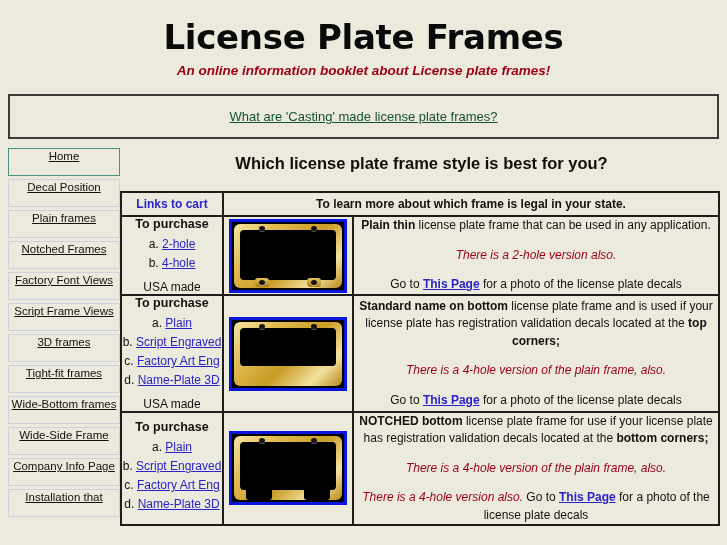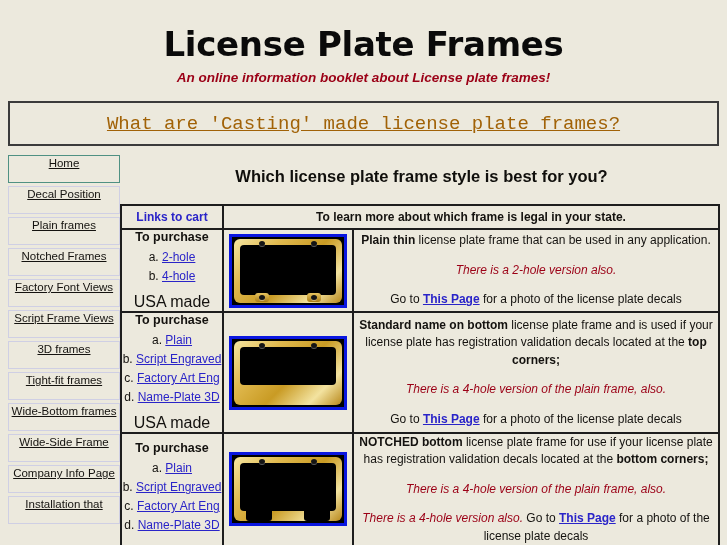--- a/index.html
+++ b/index.html
@@ -18,21 +18,21 @@
     background: #ece9dd;
   }
 
   
   .site-title {
     text-align: center;
     font-size: 34px;
     font-weight: bold;
     color: #0a0a0a;
     letter-spacing: -0.3px;
-    margin: 20px 0 0 0;
+    margin: 13px 0 0 0;
     padding-top: 4px;
     font-family: "DejaVu Sans", sans-serif;
   }
   .site-subtitle {
     text-align: center;
     font-size: 13.5px;
     font-weight: bold;
     font-style: italic;
     color: #9b0016;
     margin-top: 6px;
@@ -51,24 +51,23 @@
     flex: 1 1 0;
     display: flex;
     align-items: center;
     justify-content: center;
     font-size: 13px;
   }
   .topbar-cell + .topbar-cell {
     border-left: 2px solid #3b3b3b;
   }
   .topbar-cell a {
-    color: #a16207;
+    color: #14532d;
     text-decoration: underline;
-    font-size: 19px;
-    font-family: Liberation Mono, monospace;
+    font-size: 13px;
   }
 
   
   .body-wrap {
     display: flex;
     align-items: flex-start;
     margin-top: 9px;
   }
 
   
@@ -101,21 +100,21 @@
   
   .main {
     flex: 1 1 auto;
     padding-right: 0px;
   }
   .main-heading {
     text-align: center;
     font-size: 16.5px;
     font-weight: bold;
     color: #100f0c;
-    margin: 12px 0 0 0;
+    margin: 6px 0 0 0;
     padding-right: 4px;
   }
 
   table.frames {
     border-collapse: collapse;
     margin-top: 18px;
     width: 598px;
     table-layout: fixed;
     background: #ece9dd;
   }
@@ -163,21 +162,21 @@
     font-size: 12px;
     white-space: nowrap;
   }
   .cart-line a {
     color: #2a24c8;
     text-decoration: underline;
   }
   .cart-usa {
     display: block;
     margin-top: 10px;
-    font-size: 16px;
+    font-size: 12px;
   }
 
   .img-cell {
     text-align: center;
     padding: 4px 2px;
   }
 
   .desc-cell {
     font-size: 12px;
     color: #14120f;

